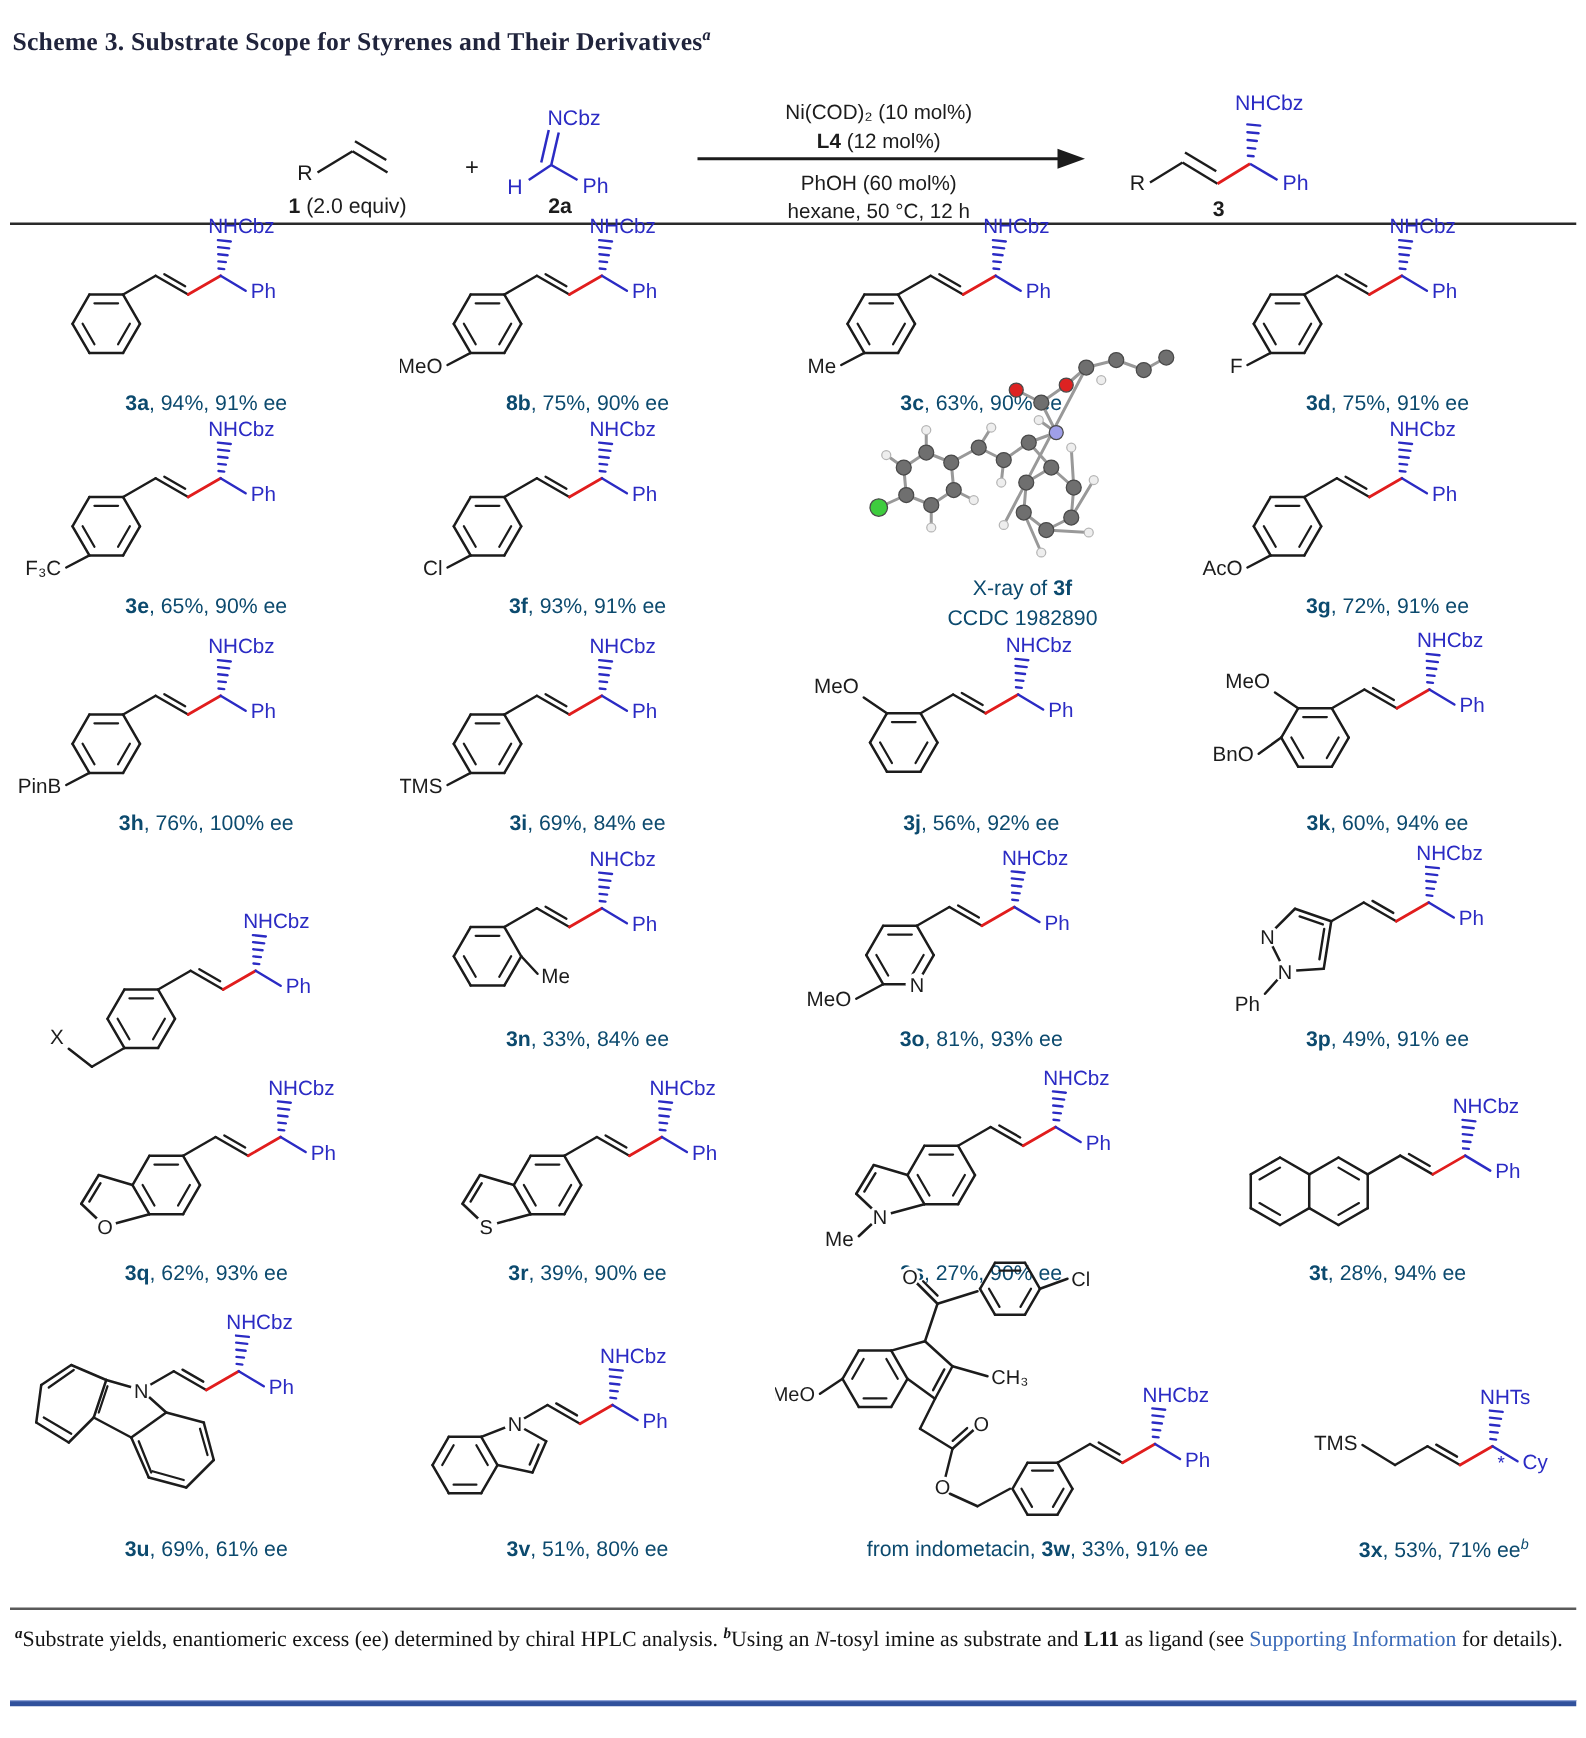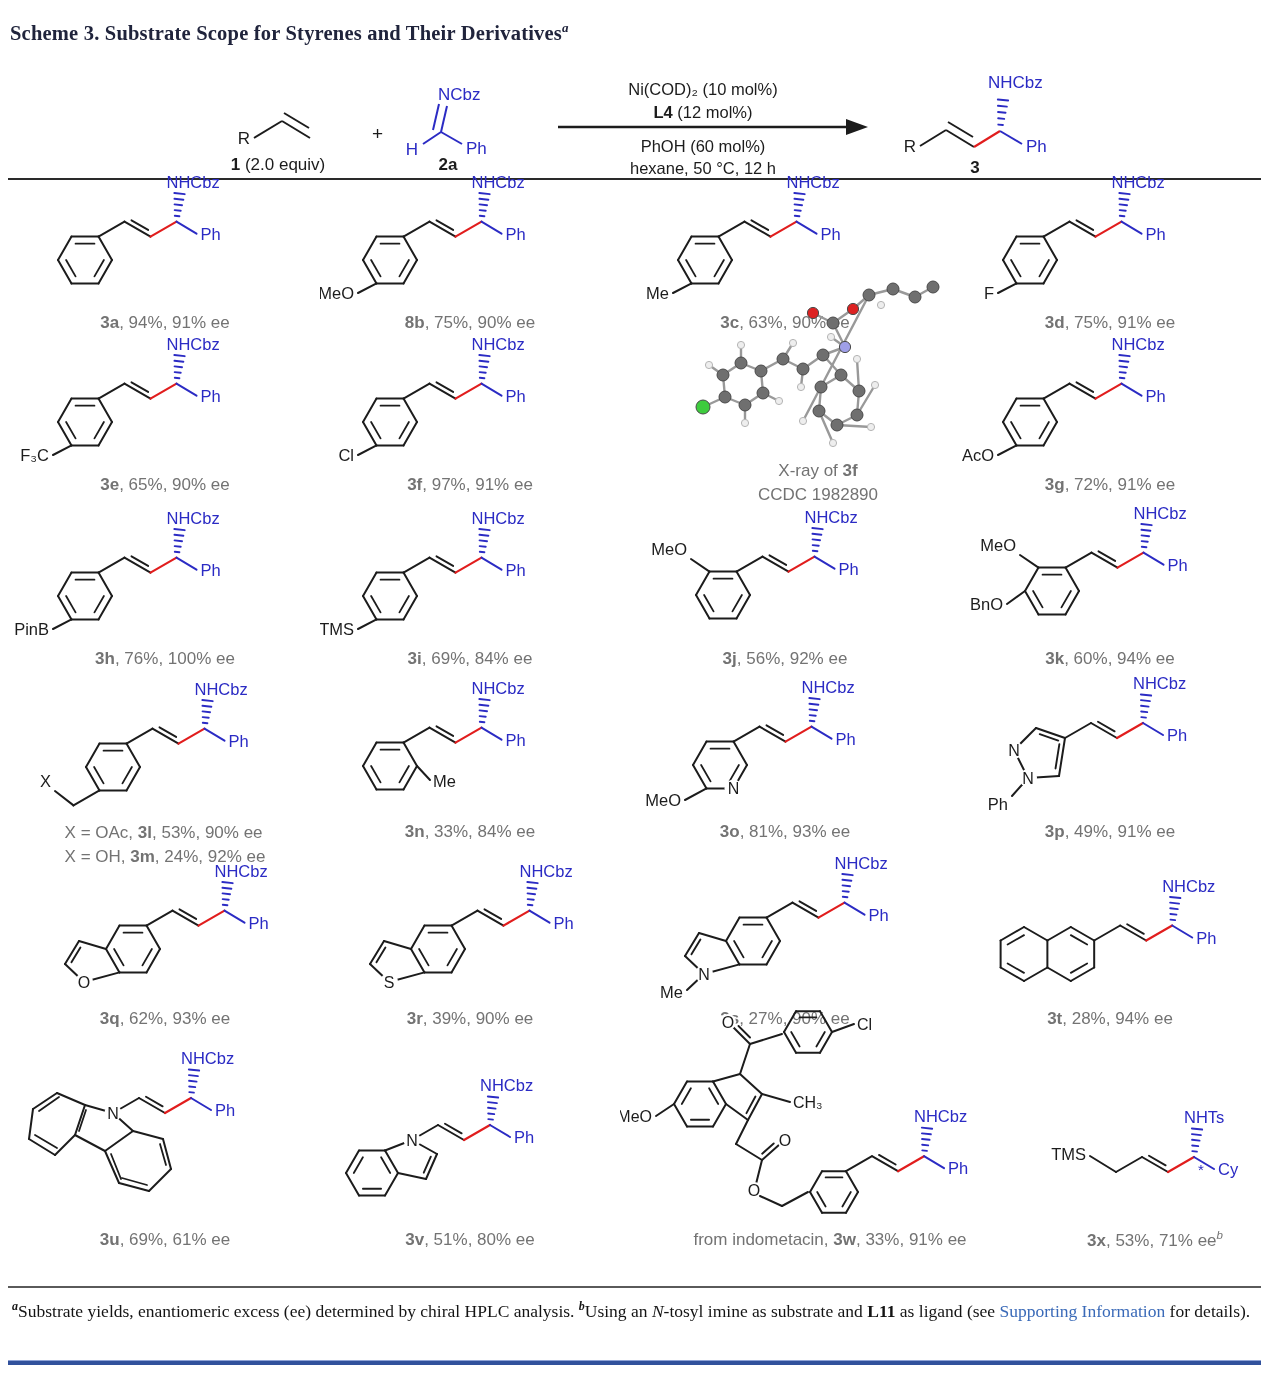--- a/index.html
+++ b/index.html
@@ -8,21 +8,21 @@
   #title{position:absolute;left:10px;top:8px;font-family:"Liberation Serif",serif;
          font-weight:bold;font-size:20.5px;color:#20243c;letter-spacing:.2px;margin-top:12px;}
   #title sup{font-size:13px;font-style:italic;}
   .rule{position:absolute;left:8px;right:8px;}
   #rule-top{top:178px;height:2px;background:#2a2a2a;}
   #rule-foot{top:1286px;height:2px;background:#5a5a5a;}
   #rule-bottom{top:1360px;height:3.5px;background:#31519c;border-top:1px solid #8fa3d6;}
   .cell{position:absolute;display:flex;flex-direction:column;align-items:center;
         justify-content:flex-end;}
   .struct{display:block;}
-  .caption{font-size:17px;color:#737373;text-align:center;line-height:1.45;white-space:nowrap;}
+  .caption{font-size:17px;color:#0c4a6e;text-align:center;line-height:1.45;white-space:nowrap;}
   .caption .b{font-weight:bold;}
   .caption sup{font-size:11.5px;font-style:italic;}
   #footnote{position:absolute;left:12px;top:1296px;width:1246px;
             font-family:"Liberation Serif",serif;font-size:17.5px;line-height:1.75;color:#141414;}
   #footnote sup{font-size:12px;font-style:italic;font-weight:bold;}
   #footnote a{color:#3a6ab8;text-decoration:none;}
   #header-svg{position:absolute;left:0;top:40px;}
   svg text{font-family:"Liberation Sans",sans-serif;}
 </style>
 </head>
@@ -236,21 +236,21 @@
           <line x1="159.67730017208376" y1="48.093453401971985" x2="165.72269982791622" y2="48.74117479366832" stroke="#2b2bc4" stroke-width="1.9" stroke-linecap="round"></line>
           <line x1="159.56139758126153" y1="42.416749552955324" x2="167.0386024187385" y2="43.217878642684994" stroke="#2b2bc4" stroke-width="1.9" stroke-linecap="round"></line>
           <line x1="159.44549499043927" y1="36.74004570393864" x2="168.35450500956074" y2="37.69458249170166" stroke="#2b2bc4" stroke-width="1.9" stroke-linecap="round"></line>
           <line x1="159.32959239961698" y1="31.063341854921976" x2="169.67040760038302" y2="32.17128634071833" stroke="#2b2bc4" stroke-width="1.9" stroke-linecap="round"></line>
           <text x="151.5" y="25.617314097820156" fill="#2b2bc4" font-size="16.5" text-anchor="start">NHCbz</text>
           <line x1="161.5" y1="59.617314097820156" x2="181.5" y2="71.61731409782016" stroke="#2b2bc4" stroke-width="2" stroke-linecap="round"></line>
           <text x="185.5" y="77.61731409782016" fill="#2b2bc4" font-size="16.5" text-anchor="start">Ph</text>
           <line x1="56.50000000000001" y1="121.38268590217984" x2="38" y2="131" stroke="#1c1c1c" stroke-width="2" stroke-linecap="round"></line>
           <text x="34" y="137" fill="#1c1c1c" font-size="16.5" text-anchor="end">Cl</text>
         </svg></div>
-    <div class="caption"><span class="b">3f</span><span>, 97%, 91% ee</span></div>
+    <div class="caption"><span class="b">3f</span><span>, 93%, 91% ee</span></div>
   </div>
   <div class="cell" style="left:668px;top:330px;width:300px;height:178px">
     <div class="struct"><svg width="290" height="178" viewBox="0 0 290 178">
           <g transform="translate(10,2)">
             <line x1="40" y1="96" x2="58" y2="84" stroke="#999" stroke-width="2.4" stroke-linecap="round"></line>
             <line x1="58" y1="84" x2="78" y2="92" stroke="#999" stroke-width="2.4" stroke-linecap="round"></line>
             <line x1="78" y1="92" x2="80" y2="114" stroke="#999" stroke-width="2.4" stroke-linecap="round"></line>
             <line x1="80" y1="114" x2="62" y2="126" stroke="#999" stroke-width="2.4" stroke-linecap="round"></line>
             <line x1="62" y1="126" x2="42" y2="118" stroke="#999" stroke-width="2.4" stroke-linecap="round"></line>
             <line x1="42" y1="118" x2="40" y2="96" stroke="#999" stroke-width="2.4" stroke-linecap="round"></line>
@@ -491,24 +491,20 @@
           <line x1="187.56139758126153" y1="36.416749552955324" x2="195.0386024187385" y2="37.217878642684994" stroke="#2b2bc4" stroke-width="1.9" stroke-linecap="round"></line>
           <line x1="187.44549499043927" y1="30.740045703938645" x2="196.35450500956074" y2="31.694582491701663" stroke="#2b2bc4" stroke-width="1.9" stroke-linecap="round"></line>
           <line x1="187.32959239961698" y1="25.063341854921976" x2="197.67040760038302" y2="26.171286340718336" stroke="#2b2bc4" stroke-width="1.9" stroke-linecap="round"></line>
           <text x="179.5" y="19.617314097820156" fill="#2b2bc4" font-size="16.5" text-anchor="start">NHCbz</text>
           <line x1="189.5" y1="53.617314097820156" x2="209.5" y2="65.61731409782016" stroke="#2b2bc4" stroke-width="2" stroke-linecap="round"></line>
           <text x="213.5" y="71.61731409782016" fill="#2b2bc4" font-size="16.5" text-anchor="start">Ph</text>
           <line x1="84.5" y1="115.38268590217984" x2="58.5" y2="130.38268590217984" stroke="#1c1c1c" stroke-width="2" stroke-linecap="round"></line>
           <line x1="58.5" y1="130.38268590217984" x2="40" y2="116" stroke="#1c1c1c" stroke-width="2" stroke-linecap="round"></line>
           <text x="36" y="112" fill="#1c1c1c" font-size="16.5" text-anchor="end">X</text>
         </svg></div>
-    <div class="caption" style="text-align:left">
-      <span>X = OAc, </span><span class="b">3l</span><span>, 53%, 90% ee</span><br>
-      <span>X = OH, </span><span class="b">3m</span><span>, 24%, 92% ee</span>
-    </div>
   </div>
   <div class="cell" style="left:320px;top:690px;width:300px;height:155px">
     <div class="struct"><svg width="300" height="142" viewBox="0 0 300 142">
           <line x1="97" y1="92" x2="83.5" y2="115.38268590217984" stroke="#1c1c1c" stroke-width="2" stroke-linecap="round"></line>
           <line x1="83.5" y1="115.38268590217984" x2="56.50000000000001" y2="115.38268590217984" stroke="#1c1c1c" stroke-width="2" stroke-linecap="round"></line>
           <line x1="56.50000000000001" y1="115.38268590217984" x2="43" y2="92" stroke="#1c1c1c" stroke-width="2" stroke-linecap="round"></line>
           <line x1="43" y1="92" x2="56.499999999999986" y2="68.61731409782016" stroke="#1c1c1c" stroke-width="2" stroke-linecap="round"></line>
           <line x1="56.499999999999986" y1="68.61731409782016" x2="83.5" y2="68.61731409782016" stroke="#1c1c1c" stroke-width="2" stroke-linecap="round"></line>
           <line x1="83.5" y1="68.61731409782016" x2="97" y2="92" stroke="#1c1c1c" stroke-width="2" stroke-linecap="round"></line>
           <line x1="88.9" y1="92" x2="79.45" y2="108.3678801315259" stroke="#1c1c1c" stroke-width="1.8" stroke-linecap="round"></line>

